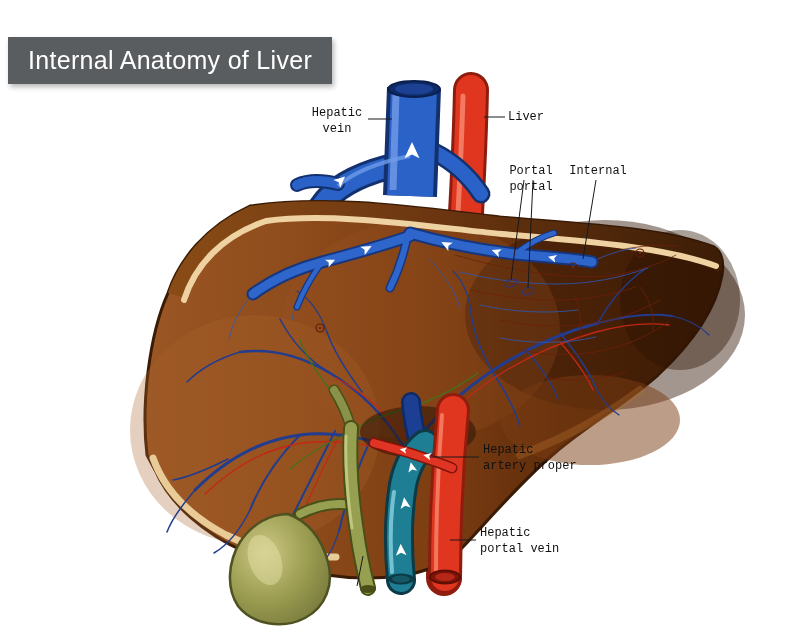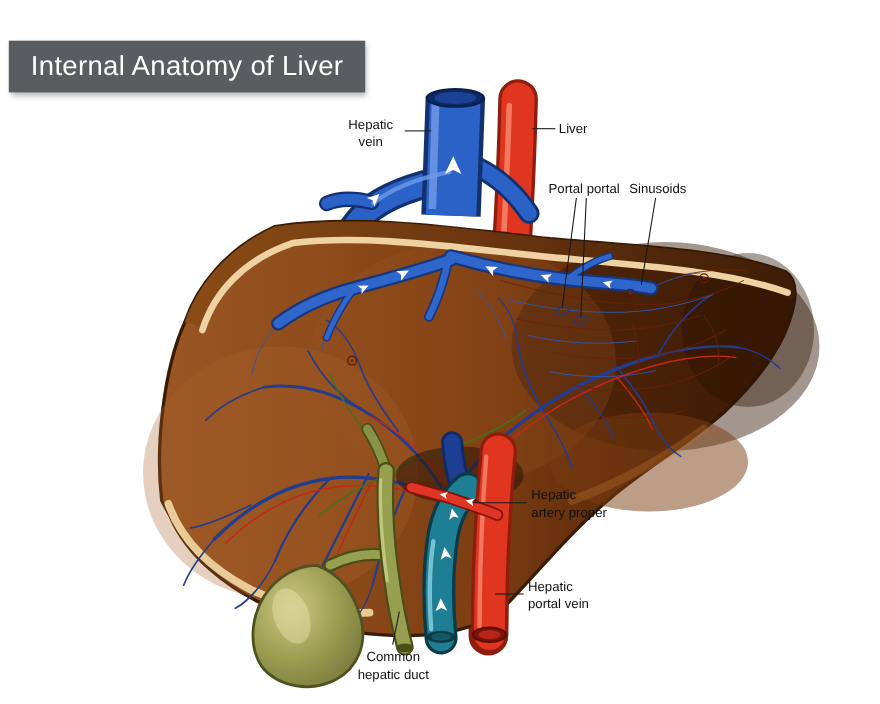--- a/index.html
+++ b/index.html
@@ -1,20 +1,20 @@
 <!DOCTYPE html>
 <html><head>
 <meta charset="utf-8">
 <style>
   html,body{margin:0;padding:0;background:#fff;}
   #stage{position:relative;width:800px;height:640px;background:#ffffff;overflow:hidden;
          font-family:"Liberation Sans",sans-serif;}
   #art{position:absolute;left:0;top:0;}
   .lbl{position:absolute;font-size:12px;line-height:1.3;color:#111;
-       white-space:pre-line;font-family:Liberation Sans, sans-serif;}
+       white-space:pre-line;font-family:Liberation Mono, monospace;}
   .lbl.center{text-align:center;}
   #title-bar{position:absolute;left:8px;top:37px;background:#595d5f;color:#fff;
              padding:9px 20px;font-size:25px;letter-spacing:.3px;
              box-shadow:2px 3px 5px rgba(0,0,0,.28);
              font-family:"Liberation Sans",sans-serif;text-align:right;}
 </style>
 </head>
 <body>
 
 <div id="stage">
@@ -250,23 +250,21 @@
 
   <div id="title-bar">Internal Anatomy of Liver</div>
 
   <div class="lbl center" style="left:308px;top:106px;width:58px">Hepatic
 vein</div>
 
   <div class="lbl" style="left:508px;top:110px">Liver</div>
 
   <div class="lbl center" style="left:494px;top:164px;width:74px">Portal portal</div>
 
-  <div class="lbl center" style="left:564px;top:164px;width:68px">Sinusoids</div>
+  <div class="lbl center" style="left:564px;top:164px;width:68px">Internal</div>
 
   <div class="lbl" style="left:483px;top:443px">Hepatic
 artery proper</div>
 
   <div class="lbl" style="left:480px;top:526px">Hepatic
 portal vein</div>
 
-  <div class="lbl center" style="left:310px;top:590px;width:95px">Common
-hepatic duct</div>
 </div>
 
 </body></html>

